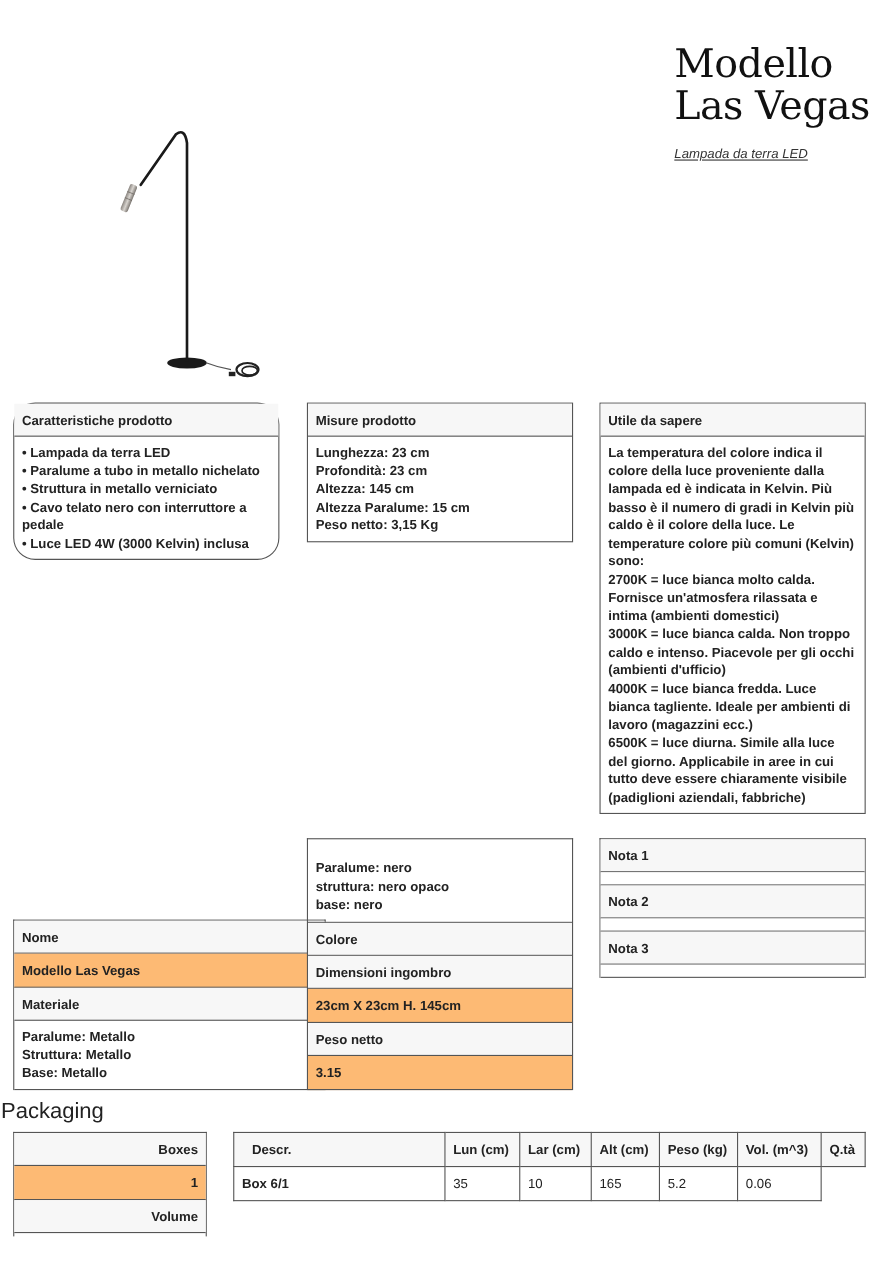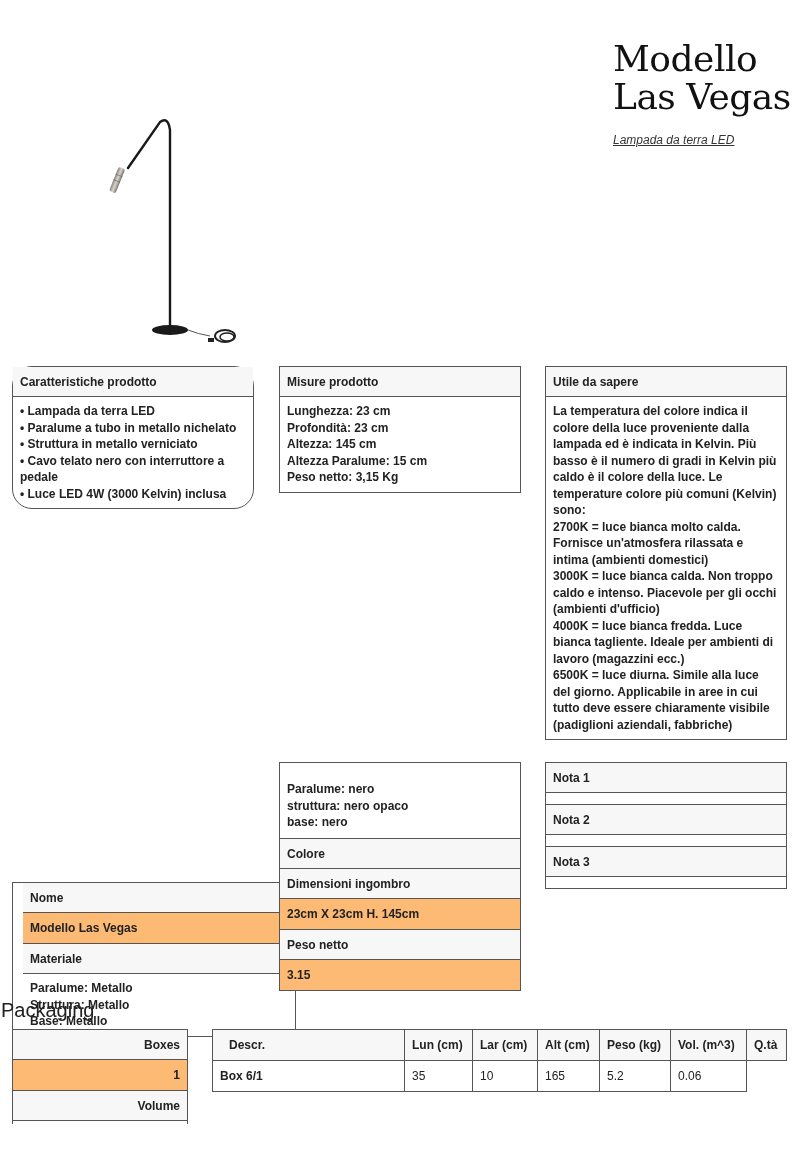--- a/index.html
+++ b/index.html
@@ -113,21 +113,21 @@
   <div class="hd">Utile da sapere</div>
   <div class="bd">
     <div>La temperatura del colore indica il colore della luce proveniente dalla lampada ed è indicata in Kelvin. Più basso è il numero di gradi in Kelvin più caldo è il colore della luce. Le temperature colore più comuni (Kelvin) sono:</div>
     <div>2700K = luce bianca molto calda. Fornisce un'atmosfera rilassata e intima (ambienti domestici)</div>
     <div>3000K = luce bianca calda. Non troppo caldo e intenso. Piacevole per gli occhi (ambienti d'ufficio)</div>
     <div>4000K = luce bianca fredda. Luce bianca tagliente. Ideale per ambienti di lavoro (magazzini ecc.)</div>
     <div>6500K = luce diurna. Simile alla luce del giorno. Applicabile in aree in cui tutto deve essere chiaramente visibile (padiglioni aziendali, fabbriche)</div>
   </div>
 </div>
 
-<div class="stack" style="left:12px; top:882px; width:284px;padding-left:10px;">
+<div class="stack" style="left:12px; top:836px; width:284px;">
   <div class="row h">Nome</div>
   <div class="row v">Modello Las Vegas</div>
   <div class="row h">Materiale</div>
   <div class="row multi" style="height:63px;">
     <div>Paralume: Metallo</div>
     <div>Struttura: Metallo</div>
     <div>Base: Metallo</div>
   </div>
 </div>
 

